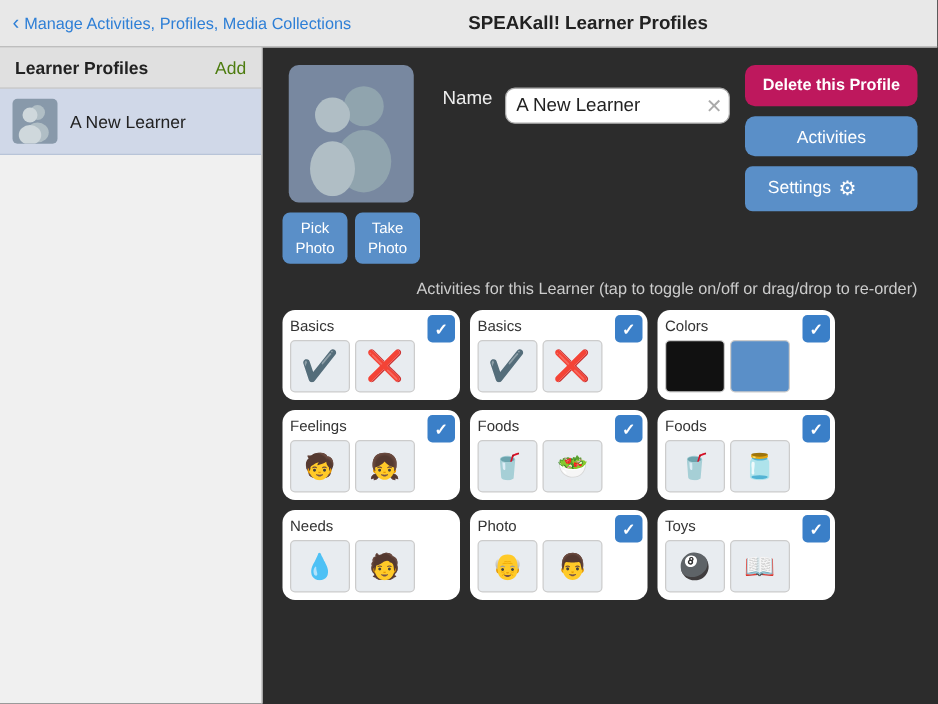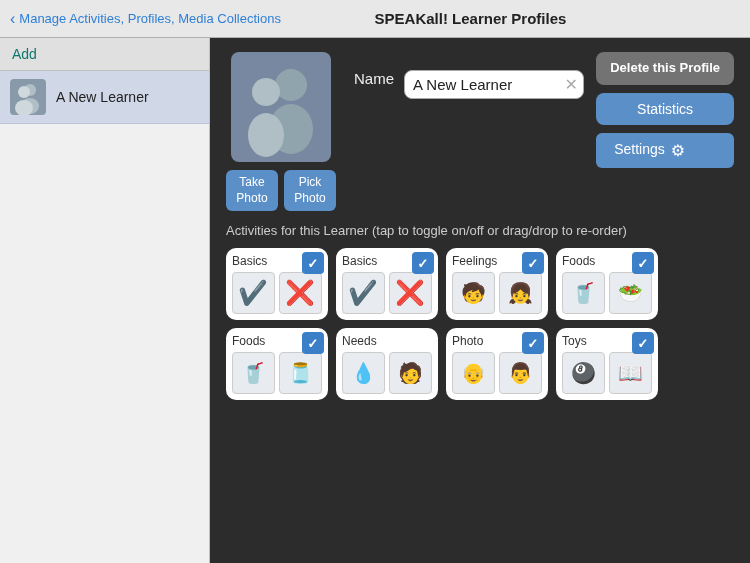--- a/index.html
+++ b/index.html
@@ -62,21 +62,21 @@
       background: #e0e0e0;
       border-bottom: 1px solid #c0c0c0;
     }
     .sidebar-title {
       font-size: 14px;
       font-weight: 600;
       color: #222;
     }
     .sidebar-add {
       font-size: 14px;
-      color: #0f766e;
+      color: #4d7c0f;
       cursor: pointer;
     }
     .sidebar-item {
       display: flex;
       align-items: center;
       padding: 8px 10px;
       background: #d0d8e8;
       border-bottom: 1px solid #b8c4d8;
       cursor: pointer;
     }
@@ -181,21 +181,21 @@
     }
 
     
     .right-buttons {
       display: flex;
       flex-direction: column;
       gap: 8px;
       margin-left: auto;
     }
     .btn-delete {
-      background: #737373;
+      background: #be185d;
       color: white;
       border: none;
       border-radius: 8px;
       padding: 8px 14px;
       font-size: 13px;
       cursor: pointer;
       font-weight: 600;
       text-align: right;
       line-height: 1.3;
     }
@@ -221,36 +221,36 @@
       display: flex;
       align-items: flex-start;
       gap: 6px;
     }
     .gear-icon {
       font-size: 16px;
     }
 
     
     .activities-header {
-      text-align: left;
+      text-align: right;
       font-size: 13px;
       color: #ccc;
       margin-bottom: 10px;
     }
 
     
     .activities-grid {
       display: flex;
       flex-wrap: wrap;
       gap: 8px;
     }
     .activity-card {
       background: white;
       border-radius: 10px;
-      width: 102px;
+      width: 142px;
       padding: 6px;
       position: relative;
       cursor: pointer;
     }
     .activity-card-title {
       font-size: 12px;
       color: #333;
       margin-bottom: 4px;
     }
     .activity-card-images {
@@ -301,20 +301,21 @@
     <span class="nav-back-arrow">‹</span>
     <span>Manage Activities, Profiles, Media Collections</span>
   </div>
   <div class="nav-title">SPEAKall! Learner Profiles</div>
 </div>
 
 <div class="main-container">
 
   <div class="sidebar">
     <div class="sidebar-header">
+      <span class="sidebar-title">Learner Profiles</span>
       <span class="sidebar-add">Add</span>
     </div>
     <div class="sidebar-item">
       <div class="avatar-placeholder">
         <svg width="36" height="36" viewBox="0 0 36 36" xmlns="http://www.w3.org/2000/svg">
 
           <circle cx="20" cy="11" r="6" fill="#b0bec5"></circle>
           <ellipse cx="20" cy="27" rx="9" ry="8" fill="#b0bec5"></ellipse>
 
           <circle cx="14" cy="13" r="6" fill="#cfd8dc"></circle>
@@ -334,38 +335,38 @@
           <svg width="90" height="100" viewBox="0 0 90 100" xmlns="http://www.w3.org/2000/svg">
 
             <circle cx="55" cy="28" r="16" fill="#90a4ae"></circle>
             <ellipse cx="55" cy="72" rx="22" ry="25" fill="#90a4ae"></ellipse>
 
             <circle cx="30" cy="35" r="14" fill="#b0bec5"></circle>
             <ellipse cx="30" cy="78" rx="18" ry="22" fill="#b0bec5"></ellipse>
           </svg>
         </div>
         <div class="photo-buttons">
+          <button class="photo-btn">Pick Photo</button>
           <button class="photo-btn">Take Photo</button>
-          <button class="photo-btn">Pick Photo</button>
         </div>
       </div>
 
       <div style="flex:1; display:flex; flex-direction:column; justify-content:flex-start; padding-top:8px;">
         <div class="name-area">
           <span class="name-label">Name</span>
           <div class="name-input-wrapper">
             <input class="name-input" type="text" value="A New Learner" style="">
             <span class="name-clear">✕</span>
           </div>
         </div>
       </div>
 
       <div class="right-buttons">
         <button class="btn-delete">Delete this Profile</button>
-        <button class="btn-stats">Statistics</button>
+        <button class="btn-stats">Activities</button>
         <button class="btn-settings">
           <span>Settings</span>
           <span class="gear-icon">⚙</span>
         </button>
       </div>
 
     </div>
 
     <div class="activities-header">Activities for this Learner (tap to toggle on/off or drag/drop to re-order)</div>
 
@@ -382,20 +383,28 @@
 
       <div class="activity-card">
         <div class="activity-card-title">Basics</div>
         <div class="activity-card-images">
           <div class="activity-img" style="font-size:24px;">✔️</div>
           <div class="activity-img" style="font-size:24px;">❌</div>
         </div>
         <div class="checkmark-badge"></div>
       </div>
 
+      <div class="activity-card">
+        <div class="activity-card-title">Colors</div>
+        <div class="activity-card-images">
+          <div class="activity-img black-sq"></div>
+          <div class="activity-img blue-sq"></div>
+        </div>
+        <div class="checkmark-badge"></div>
+      </div>
 
       <div class="activity-card">
         <div class="activity-card-title">Feelings</div>
         <div class="activity-card-images">
           <div class="activity-img" style="font-size:20px;">🧒</div>
           <div class="activity-img" style="font-size:20px;">👧</div>
         </div>
         <div class="checkmark-badge"></div>
       </div>
 

